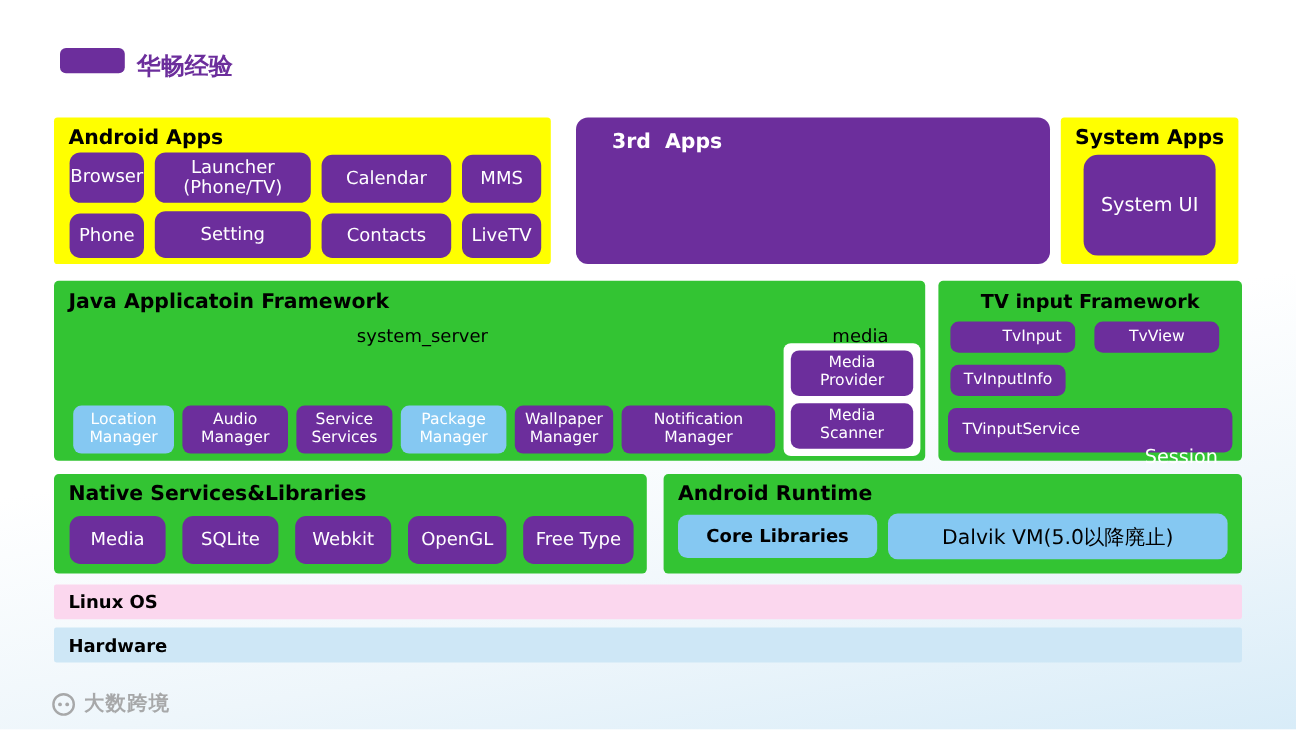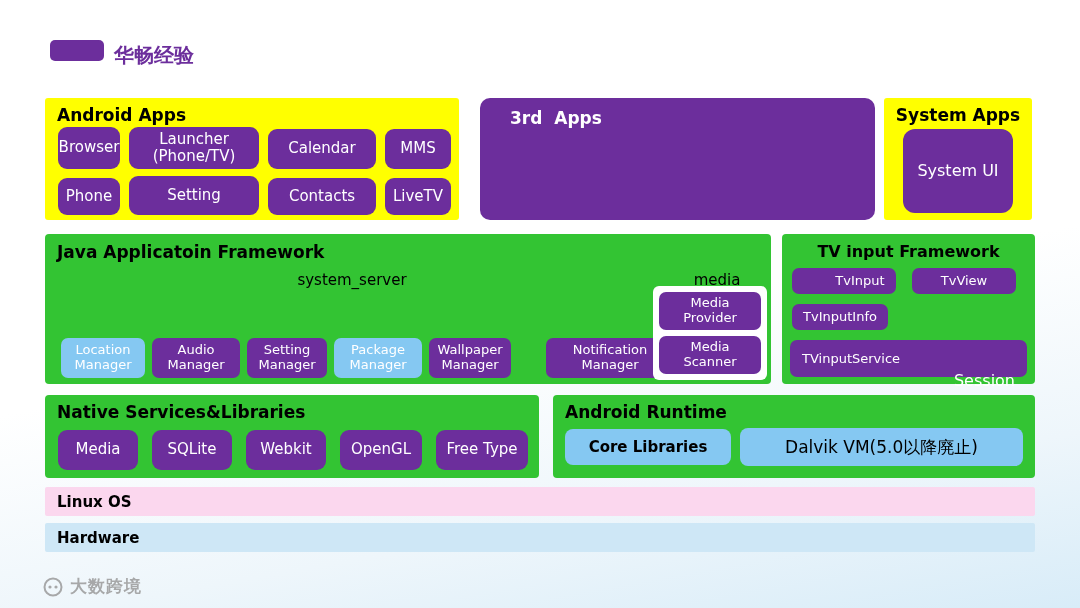--- a/index.html
+++ b/index.html
@@ -66,24 +66,24 @@
   </div>
 
   <div class="panel green" style="left:45px;top:234px;width:726px;height:150px;">
     <div class="sec-title" style="left:12px;top:8px;">Java Applicatoin Framework</div>
     <div class="grouplabel" style="left:180px;top:37px;width:254px;">system_server</div>
     <div class="grouplabel" style="left:600px;top:37px;width:144px;">media</div>
 
     <div class="row" style="left:16px;top:104px;gap:7px;">
       <div class="btn small blue" style="width:84px;height:40px;">Location Manager</div>
       <div class="btn small" style="width:88px;height:40px;">Audio Manager</div>
-      <div class="btn small" style="width:80px;height:40px;">Setting Manager</div>
+      <div class="btn small" style="width:80px;height:40px;">Service Services</div>
       <div class="btn small blue" style="width:88px;height:40px;">Package Manager</div>
       <div class="btn small" style="width:82px;height:40px;">Wallpaper Manager</div>
-      <div class="btn small" style="width:128px;height:40px;margin-left:28px;">Notification Manager</div>
+      <div class="btn small" style="width:128px;height:40px;">Notification Manager</div>
     </div>
 
     <div class="whitebox" style="left:608px;top:52px;width:114px;height:94px;">
       <div class="btn small" style="width:100%;height:38px;">Media Provider</div>
       <div class="btn small" style="width:100%;height:38px;">Media Scanner</div>
     </div>
   </div>
 
   <div class="panel green" style="left:782px;top:234px;width:253px;height:150px;">
     <div class="sec-title" style="left:0;top:8px;width:253px;text-align:center;font-size:16px;">TV input Framework</div>

